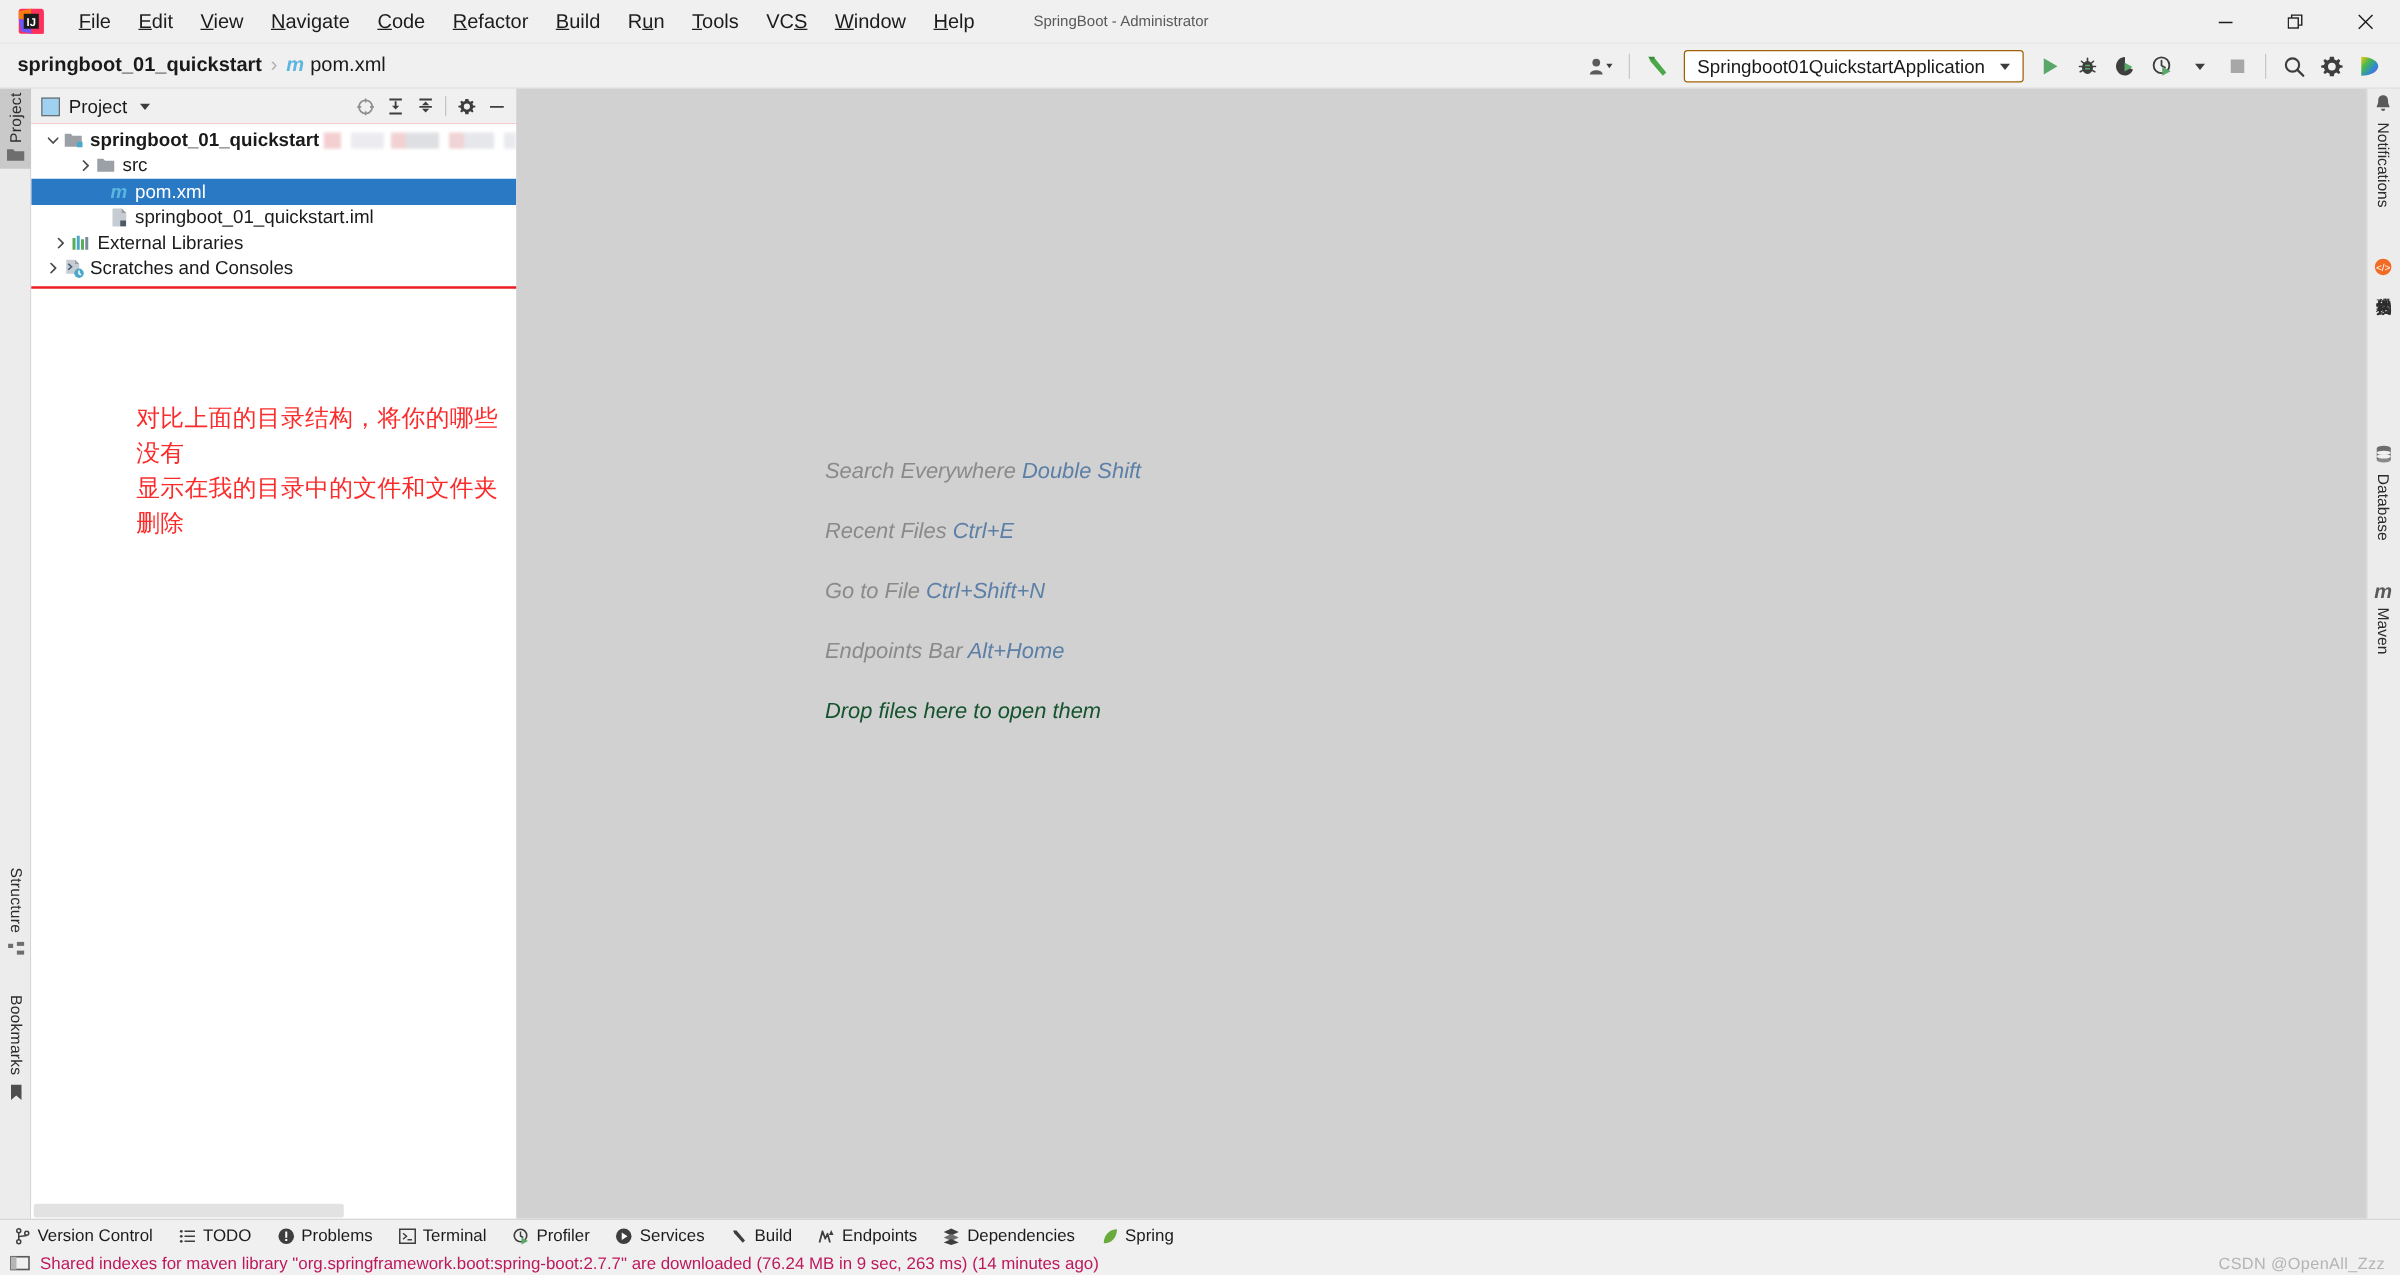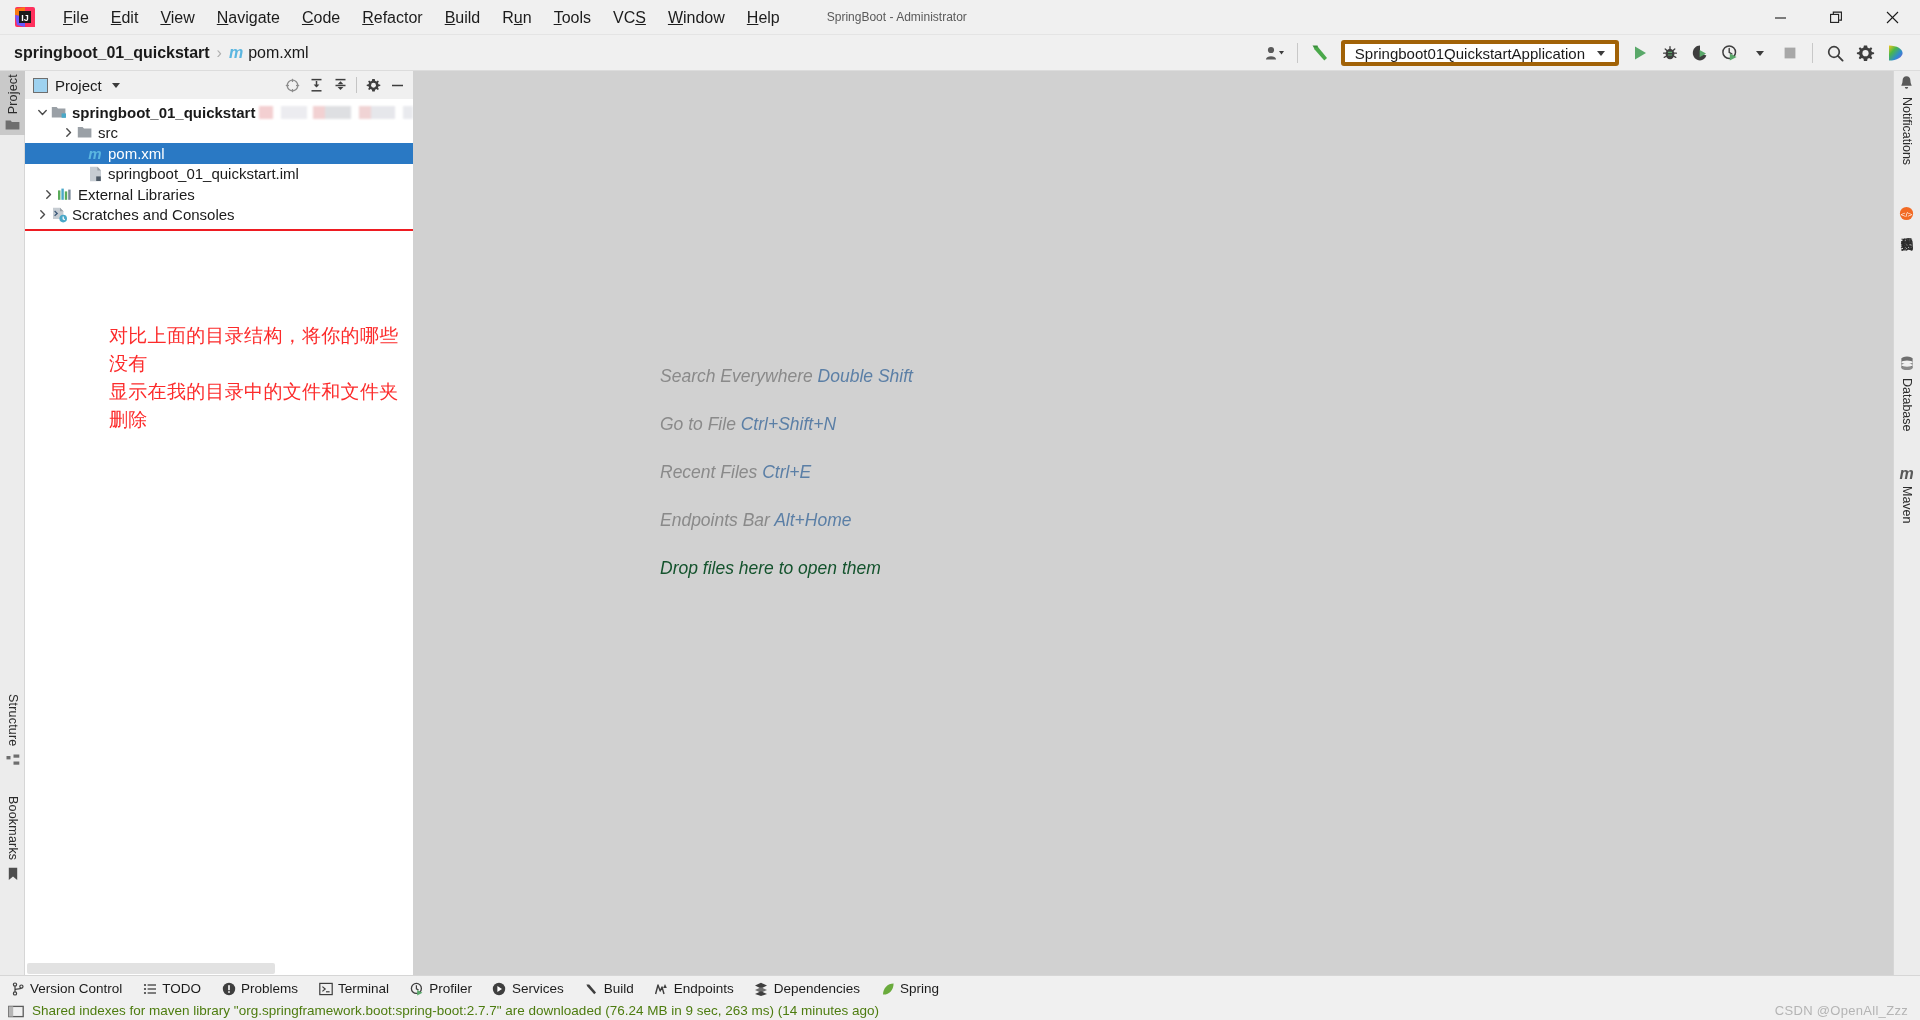--- a/index.html
+++ b/index.html
@@ -58,21 +58,21 @@
   .toolbar-right {
     position:absolute; right:0; top:0; height:36px;
     display:flex; align-items:center; padding-right:10px;
   }
   .tb-icon {
     width:30px; height:30px; display:flex; align-items:center; justify-content:center;
     cursor:default;
   }
   .tb-sep { width:1px; height:20px; background:#c8c8c8; margin:0 7px; }
   .runconfig {
-    height:26px; min-width:268px; background:#fff; border:4px solid #a16207;
+    height:26px; min-width:268px; background:#fff; border:1px solid #a16207;
     border-radius:3px; display:flex; align-items:center; justify-content:center;
     padding:0 10px; margin:0 6px; cursor:default; position:relative;
   }
   .runconfig-label { font-size:15px; color:#1a1a1a; white-space:nowrap; }
   .runconfig .caret { margin-left:12px; }
   .caret {
     width:0; height:0; border-left:4.5px solid transparent;
     border-right:4.5px solid transparent; border-top:5px solid #3c3c3c;
   }
 
@@ -211,21 +211,21 @@
     display:flex; align-items:center; justify-content:center;
   }
   .bb-label { font-size:13.5px; color:#1c1c1c; white-space:nowrap; }
 
   
   .statusbar {
     position:absolute; top:1001px; left:0; width:1920px; height:19px;
     background:#f0f0f0; display:flex; align-items:center;
   }
   .sb-layout-ic { width:16px; height:13px; margin-left:8px; margin-right:8px; flex:none; }
-  .sb-msg { font-size:13.5px; color:#4d7c0f; white-space:nowrap; }
+  .sb-msg { font-size:13.5px; color:#be185d; white-space:nowrap; }
   .watermark {
     position:absolute; right:12px; top:2px;
     font-size:13px; color:#b4b4b4; letter-spacing:0.3px; white-space:nowrap;
   }
 </style>
 </head>
 <body>
 
 <div id="app">
 
@@ -590,22 +590,22 @@
         <div class="hscroll-track">
           <div class="hscroll-thumb"></div>
         </div>
       </div>
     </div>
   </div>
 
   <div class="editor">
     <div class="hints" id="hints">
         <div class="hint-row"><span class="hint-label">Search Everywhere </span><span class="hint-key">Double Shift</span></div>
+        <div class="hint-row"><span class="hint-label">Recent Files </span><span class="hint-key">Ctrl+E</span></div>
         <div class="hint-row"><span class="hint-label">Go to File </span><span class="hint-key">Ctrl+Shift+N</span></div>
-        <div class="hint-row"><span class="hint-label">Recent Files </span><span class="hint-key">Ctrl+E</span></div>
         <div class="hint-row"><span class="hint-label">Endpoints Bar </span><span class="hint-key">Alt+Home</span></div>
         <div class="hint-row last">Drop files here to open them</div>
       </div>
   </div>
 
   <div class="bottombar" id="bottombar">
       <div class="bb-item">
         <span class="bb-ic">
           <svg width="14" height="14" viewBox="0 0 14 14">
             <circle cx="4" cy="2.6" r="1.6" fill="none" stroke="#3e3e3e" stroke-width="1.2"></circle>

